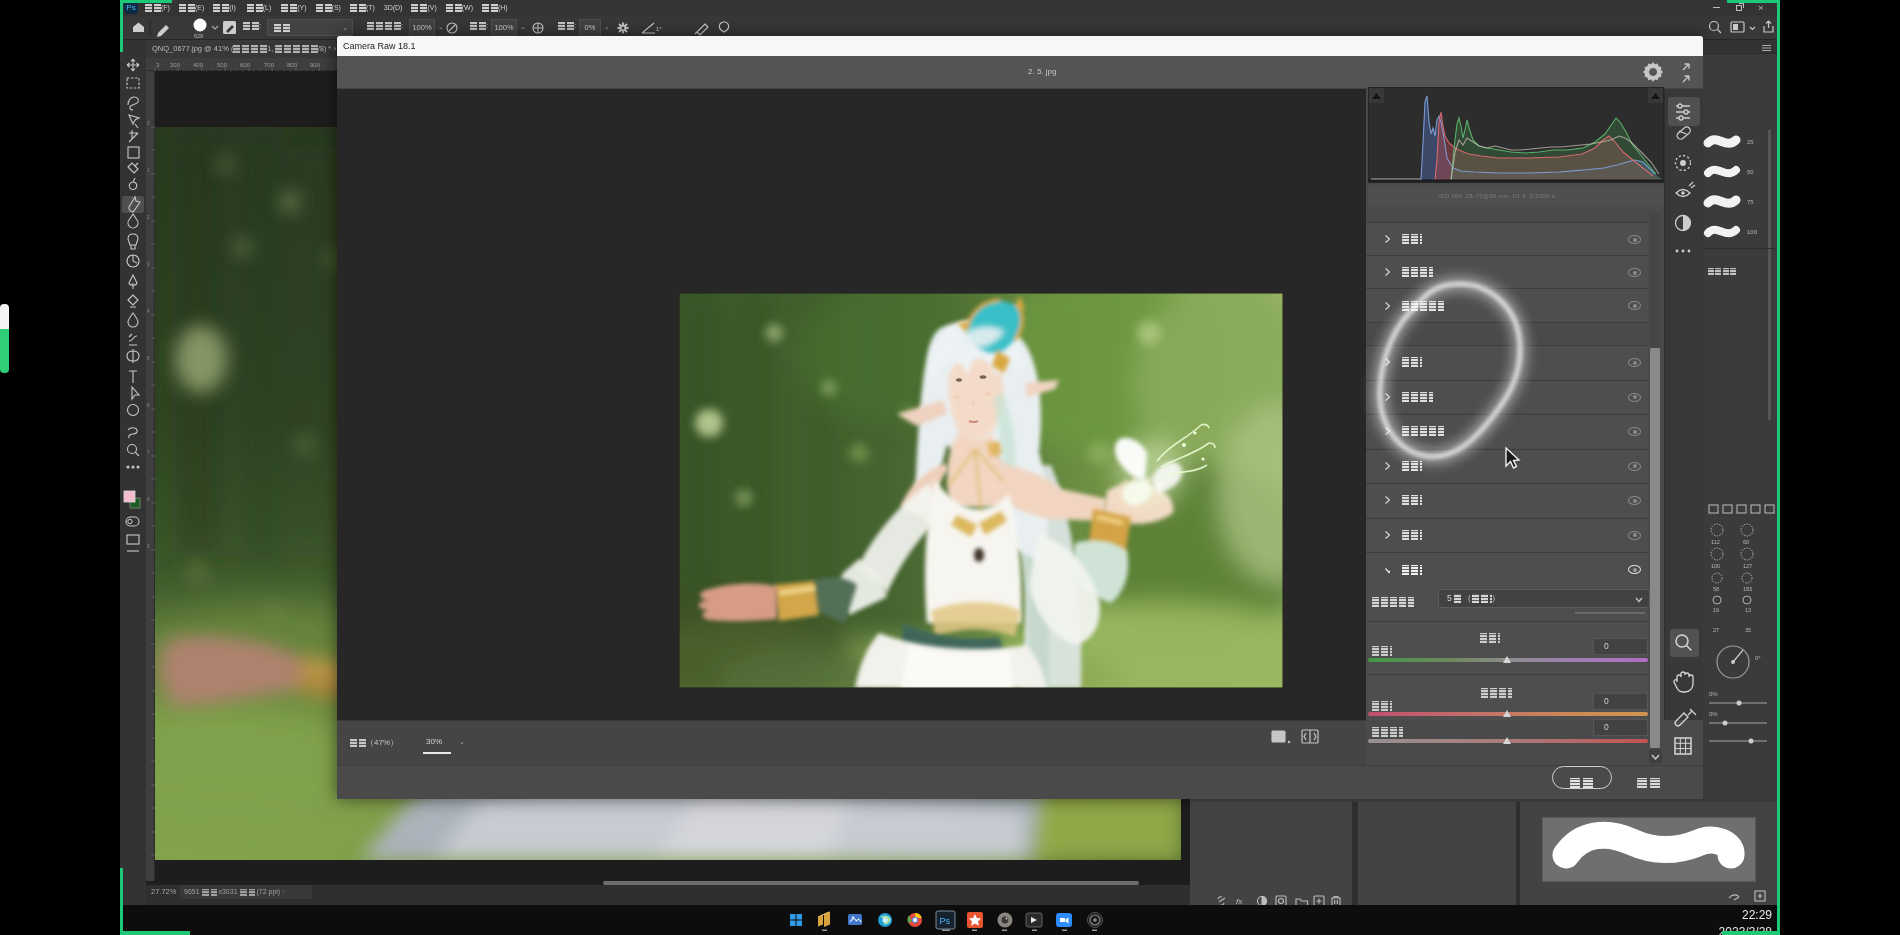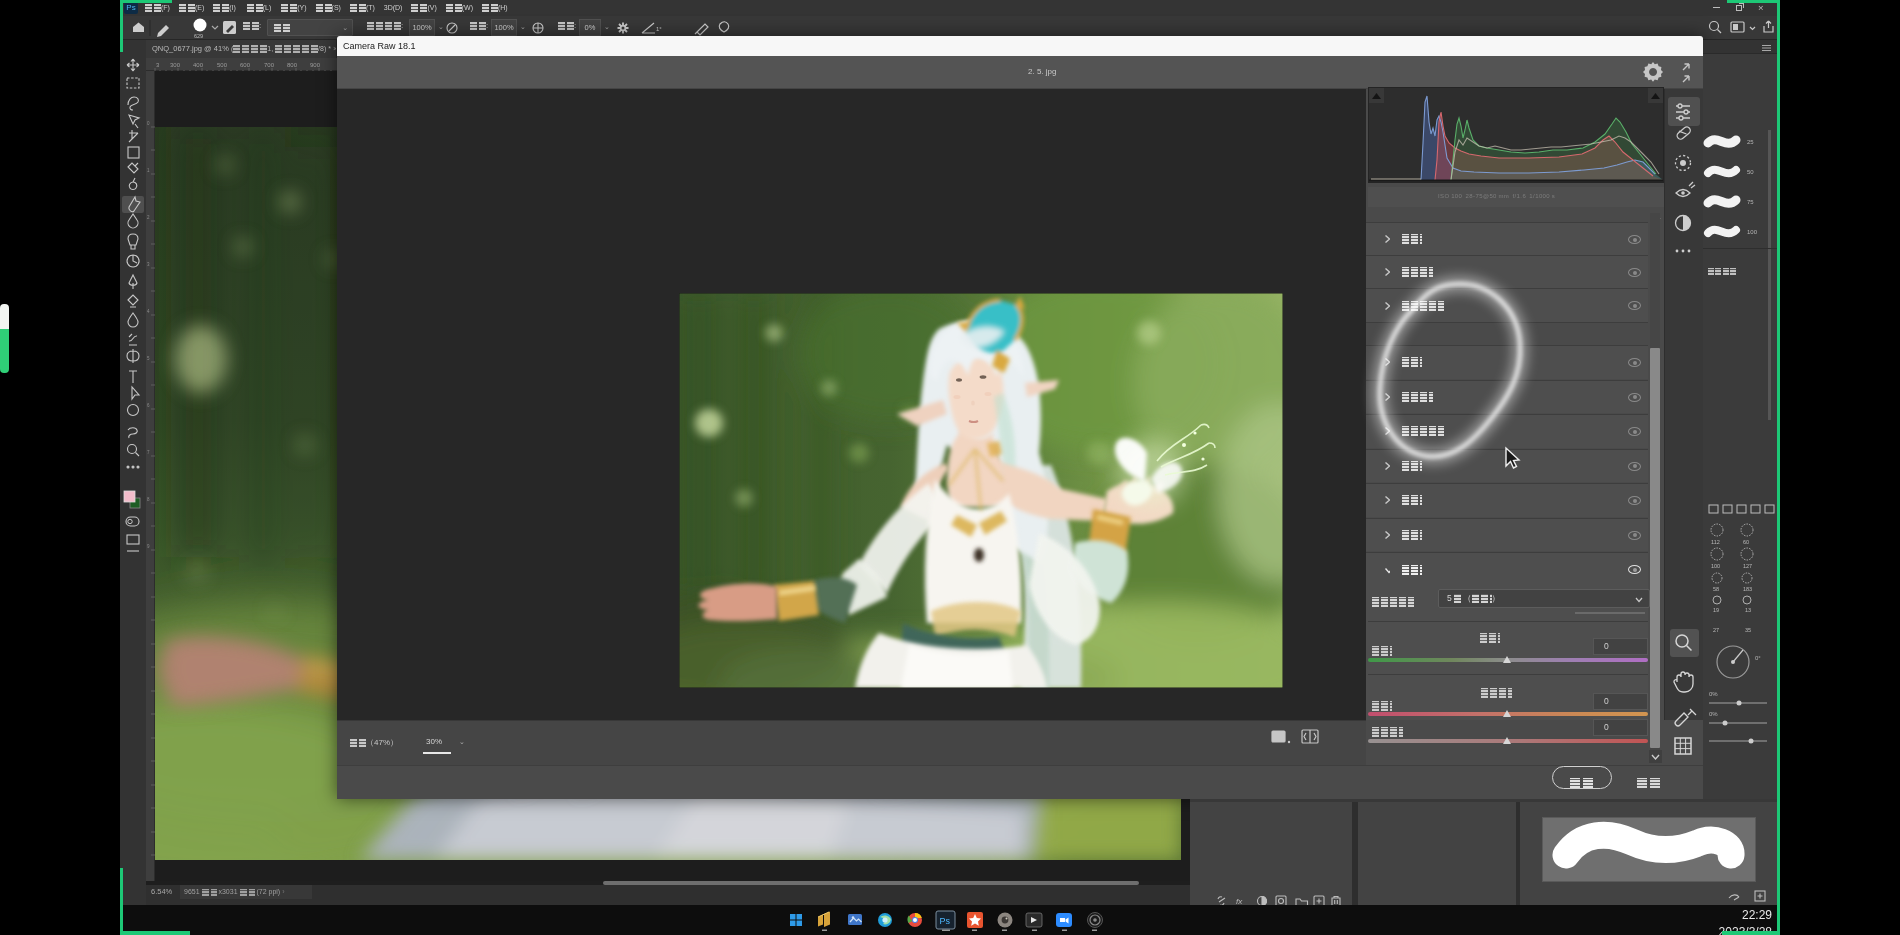--- a/index.html
+++ b/index.html
@@ -35,21 +35,21 @@
 <div class="abs" style="left:146px;top:58px;width:191px;height:13px;background:#3e3e3e;border-bottom:1px solid #2c2c2c"></div>
 <div id="hruler"></div>
 <div class="abs" style="left:146px;top:71px;width:9px;height:810px;background:#3e3e3e;border-right:1px solid #2c2c2c"></div>
 <div id="vruler"></div>
 
 <div class="abs" style="left:155px;top:71px;width:1035px;height:810px;background:#1d1d1d"></div>
 <div id="canvasimg"></div>
 
 <div class="abs" style="left:603px;top:881px;width:536px;height:4px;background:#6e6e6e;border-radius:2px"></div>
 <div class="abs" style="left:146px;top:885px;width:1044px;height:20px;background:#2f2f2f"></div>
-<div class="abs" style="left:151px;top:887px;color:#a8a8a8;font-size:7.5px">6.54%</div>
+<div class="abs" style="left:151px;top:887px;color:#a8a8a8;font-size:7.5px">27.72%</div>
 <div class="abs" style="left:180px;top:885px;width:132px;height:14px;background:#383838;color:#a0a0a0;font-size:7px;line-height:14px;padding-left:4px;white-space:nowrap">9651 <span class="zh" style="width:15px;height:7px;--c:#a0a0a0"></span> x3031 <span class="zh" style="width:15px;height:7px;--c:#a0a0a0"></span> (72 ppi) <span style="color:#777">›</span></div>
 
 <div class="abs" style="left:145px;top:4px;color:#cfcfcf;font-size:7px;line-height:8px;white-space:nowrap">
 <span class="zh" style="width:16px;height:8px;--c:#cfcfcf"></span><span>(F)</span><span style="display:inline-block;width:7px"></span>
 <span class="zh" style="width:16px;height:8px;--c:#cfcfcf"></span><span>(E)</span><span style="display:inline-block;width:7px"></span>
 <span class="zh" style="width:16px;height:8px;--c:#cfcfcf"></span><span>(I)</span><span style="display:inline-block;width:9px"></span>
 <span class="zh" style="width:16px;height:8px;--c:#cfcfcf"></span><span>(L)</span><span style="display:inline-block;width:8px"></span>
 <span class="zh" style="width:16px;height:8px;--c:#cfcfcf"></span><span>(Y)</span><span style="display:inline-block;width:7px"></span>
 <span class="zh" style="width:16px;height:8px;--c:#cfcfcf"></span><span>(S)</span><span style="display:inline-block;width:7px"></span>
 <span class="zh" style="width:16px;height:8px;--c:#cfcfcf"></span><span>(T)</span><span style="display:inline-block;width:7px"></span>

